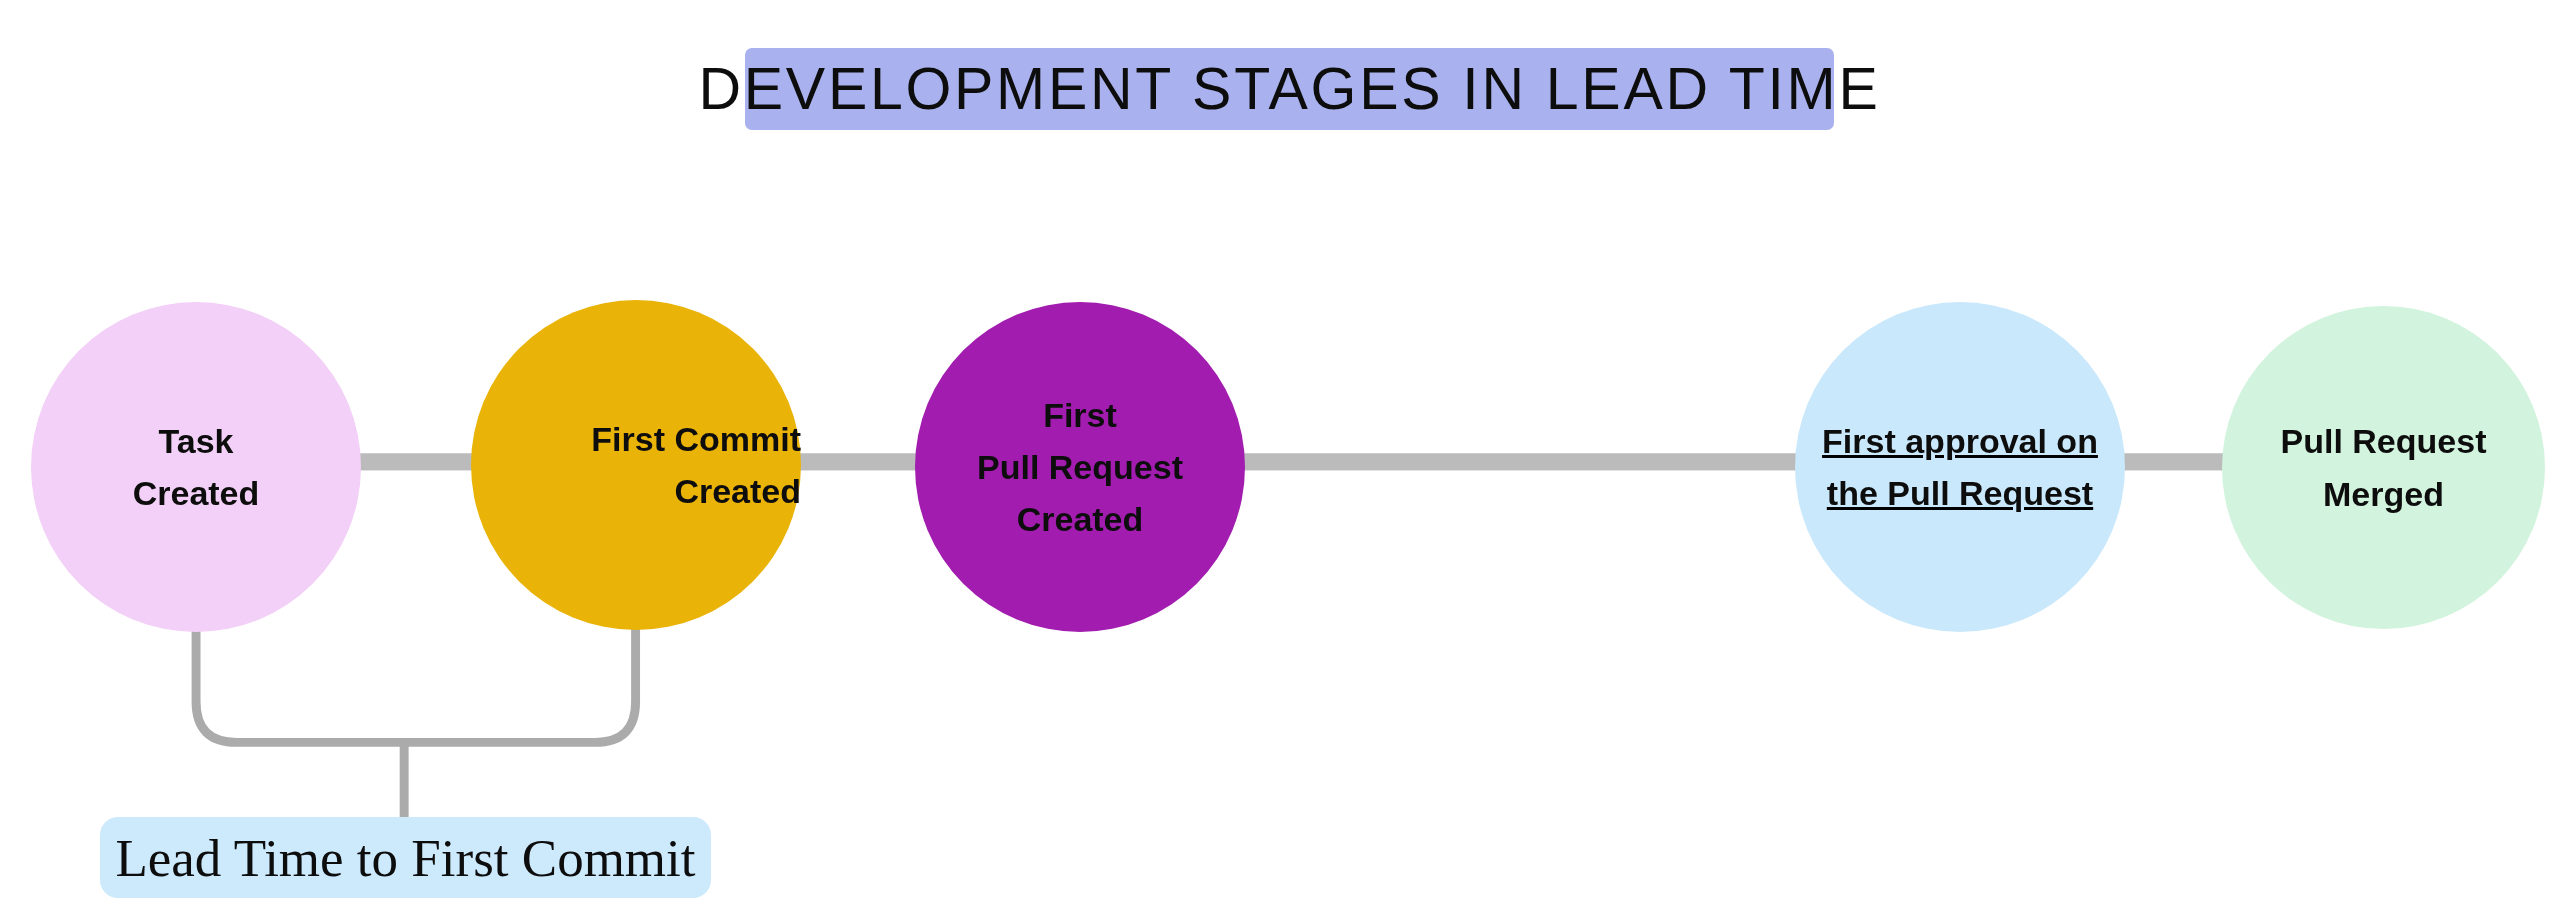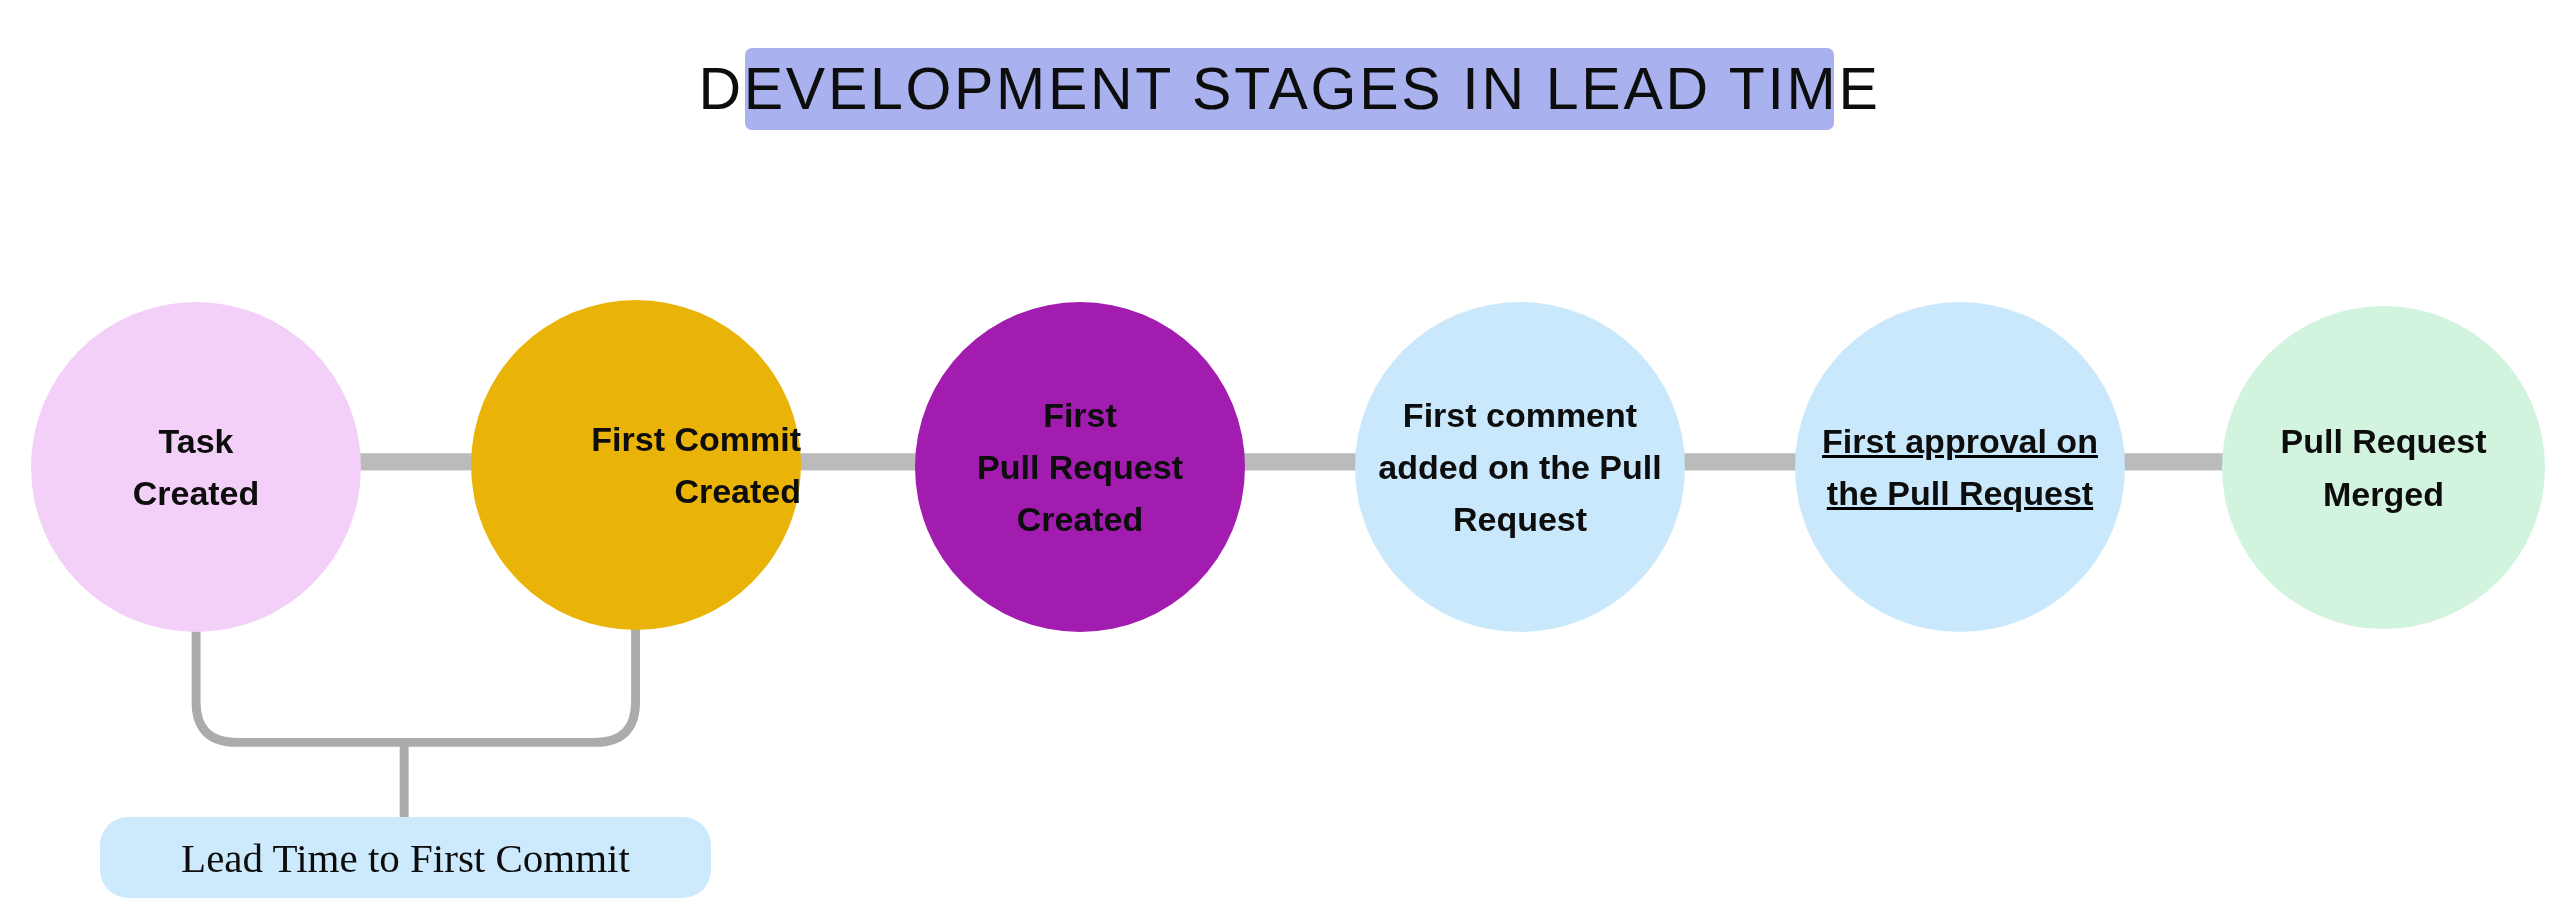--- a/index.html
+++ b/index.html
@@ -56,26 +56,26 @@
     line-height: 1.53;
     color: #0d0d0d;
   }
   .bracket-label {
     position: absolute;
     z-index: 2;
     left: 100px;
     top: 817px;
     width: 611px;
     height: 81px;
-    border-radius: 28px;
+    border-radius: 18px;
     display: flex;
     align-items: center;
     justify-content: center;
     font-family: cursive;
-    font-size: 41px;
+    font-size: 53px;
     font-weight: 500;
     color: #0d0d0d;
     white-space: nowrap;
   }
 </style>
 </head>
 <body>
 
 <div class="canvas">
 
@@ -95,25 +95,20 @@
     <span class="circle-label">First Commit
 Created</span>
   </div>
 
   <div class="circle" style="left: 915px; top: 302px; width: 330px; height: 330px; background: #a21caf;">
     <span class="circle-label">First
 Pull Request
 Created</span>
   </div>
 
-  <div class="circle" style="left: 1355px; top: 302px; width: 330px; height: 330px; background: rgb(201, 232, 251);">
-    <span class="circle-label">First comment
-added on the Pull
-Request</span>
-  </div>
 
   <div class="circle" style="left: 1795px; top: 302px; width: 330px; height: 330px; background: rgb(201, 232, 251); text-decoration: underline;">
     <span class="circle-label">First approval on
 the Pull Request</span>
   </div>
 
   <div class="circle" style="left: 2222px; top: 306px; width: 323px; height: 323px; background: rgb(210, 243, 221);">
     <span class="circle-label">Pull Request
 Merged</span>
   </div>

